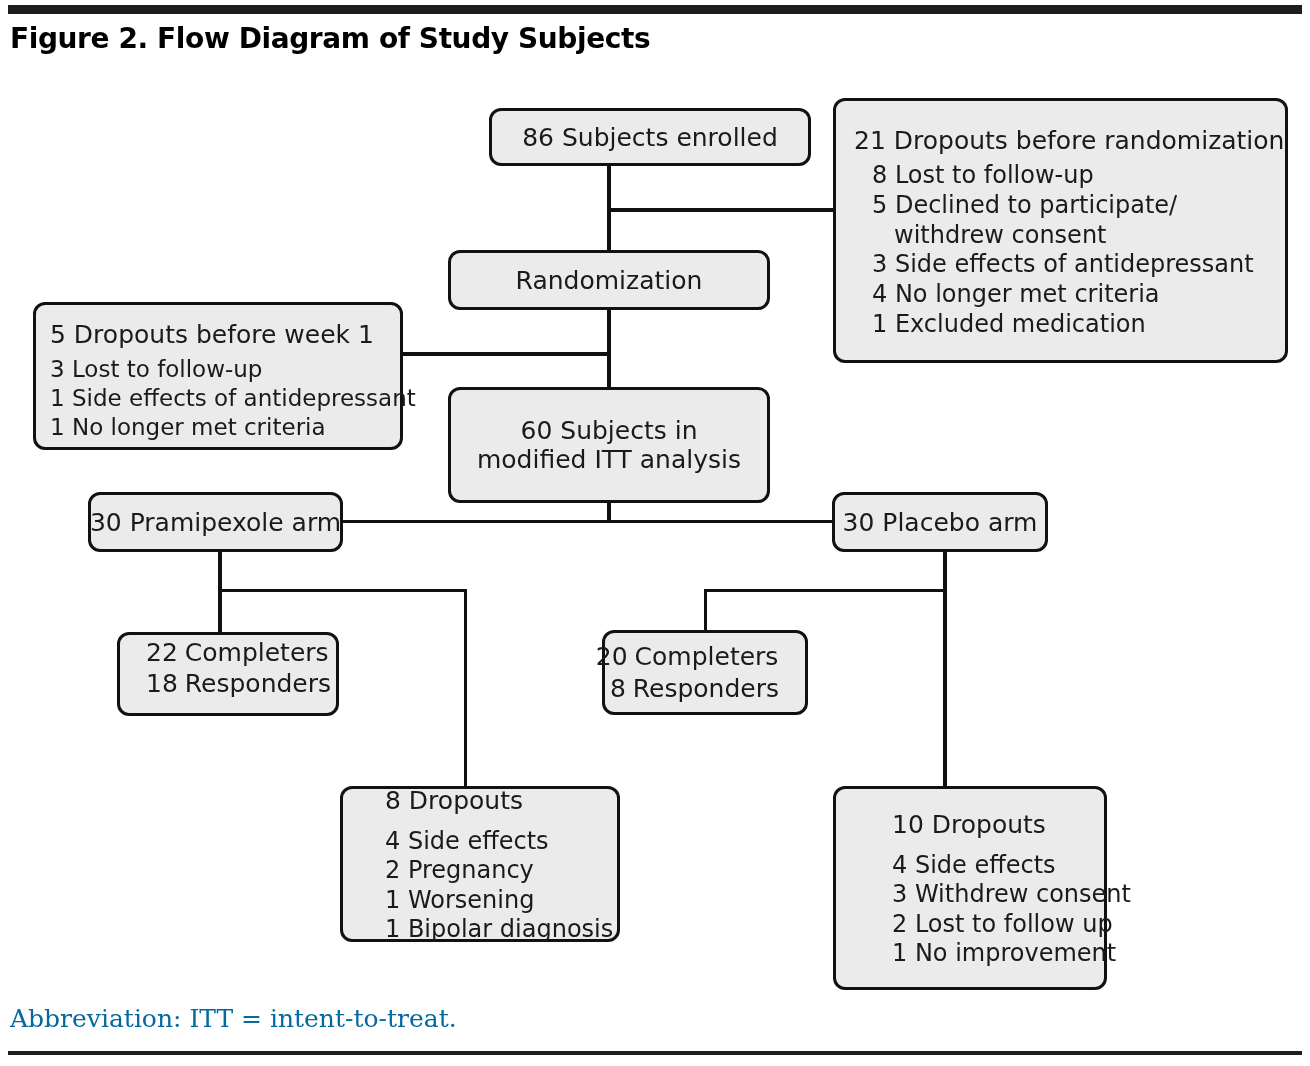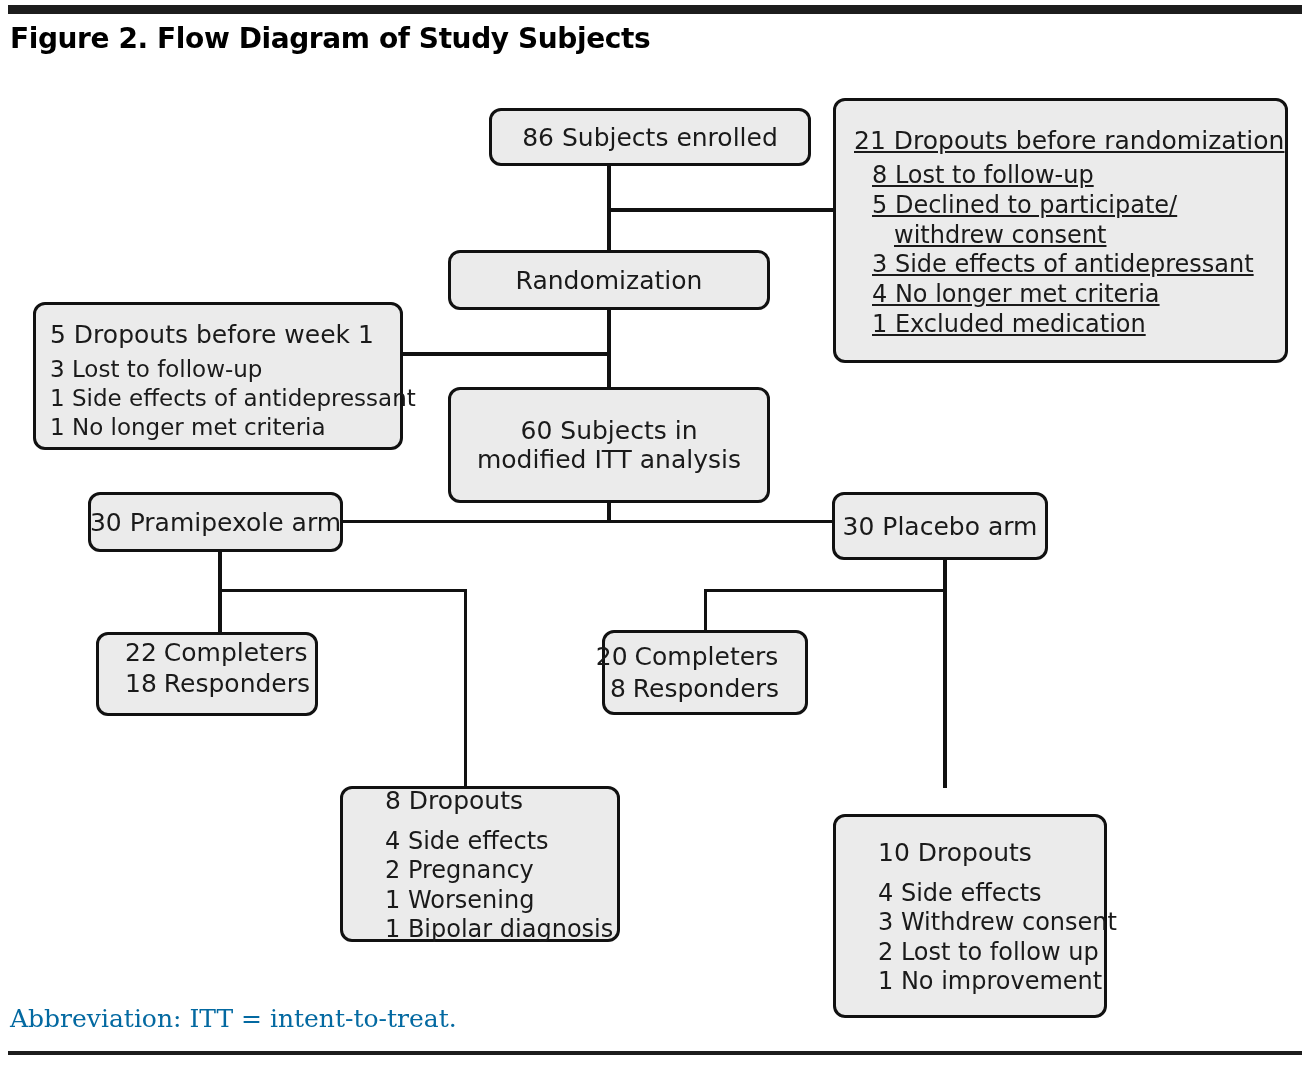--- a/index.html
+++ b/index.html
@@ -106,28 +106,28 @@
     display: inline-block;
     min-width: 30px;
     text-align: right;
     margin-right: 7px;
   }
 
   
   #node-enrolled      { left: 448px; top: 108px;  width: 322px; height: 58px; padding: 0 14px; margin-left: 41px; }
   #node-randomization { left: 448px; top: 250px;  width: 322px; height: 60px; padding: 12px 14px; }
   #node-itt           { left: 448px; top: 387px;  width: 322px; height: 116px; padding: 0 14px; }
-  #node-dropouts-rand { left: 833px; top: 98px;   width: 455px; height: 265px; padding: 14px 18px 10px 18px; text-decoration: underline; }
+  #node-dropouts-rand { left: 833px; top: 98px;   width: 455px; height: 265px; padding: 14px 18px 10px 18px; }
   #node-dropouts-wk1  { left: 18px;  top: 302px;  width: 370px; height: 148px; padding: 18px 14px 8px 14px; margin-left: 15px; }
   #node-arm-prami     { left: 88px;  top: 492px;  width: 255px; height: 60px; padding: 0 14px; }
-  #node-arm-placebo   { left: 832px; top: 492px;  width: 216px; height: 68px; padding: 16px 14px; }
-  #node-compl-prami   { left: 96px; top: 632px;  width: 222px; height: 84px; padding: 0 0 12px 26px; }
+  #node-arm-placebo   { left: 832px; top: 492px;  width: 216px; height: 60px; padding: 16px 14px; }
+  #node-compl-prami   { left: 117px; top: 632px;  width: 222px; height: 84px; padding: 0 0 12px 26px; }
   #node-compl-placebo { left: 602px; top: 630px;  width: 206px; height: 85px; padding: 0 26px 0 0; align-items: flex-end; }
   #node-dropouts-pra  { left: 340px; top: 786px;  width: 280px; height: 156px; padding: 12px 0 10px 0; }
-  #node-dropouts-pla  { left: 833px; top: 786px;  width: 274px; height: 204px; padding: 12px 0 10px 0; margin-top: 28px; }
+  #node-dropouts-pla  { left: 833px; top: 786px;  width: 274px; height: 204px; padding: 12px 0 10px 14px; }
 
   #node-dropouts-pra .inner,
   #node-dropouts-pla .inner { padding-left: 42px; }
   #node-dropouts-pra .node-heading,
   #node-dropouts-pla .node-heading { margin-bottom: 12px; }
   #node-dropouts-pra .sub-list li,
   #node-dropouts-pla .sub-list li { font-size: 24px; line-height: 1.22; }
 
   #node-dropouts-rand .node-heading { margin-bottom: 6px; }
   #node-dropouts-rand .sub-list { padding-left: 18px; }

